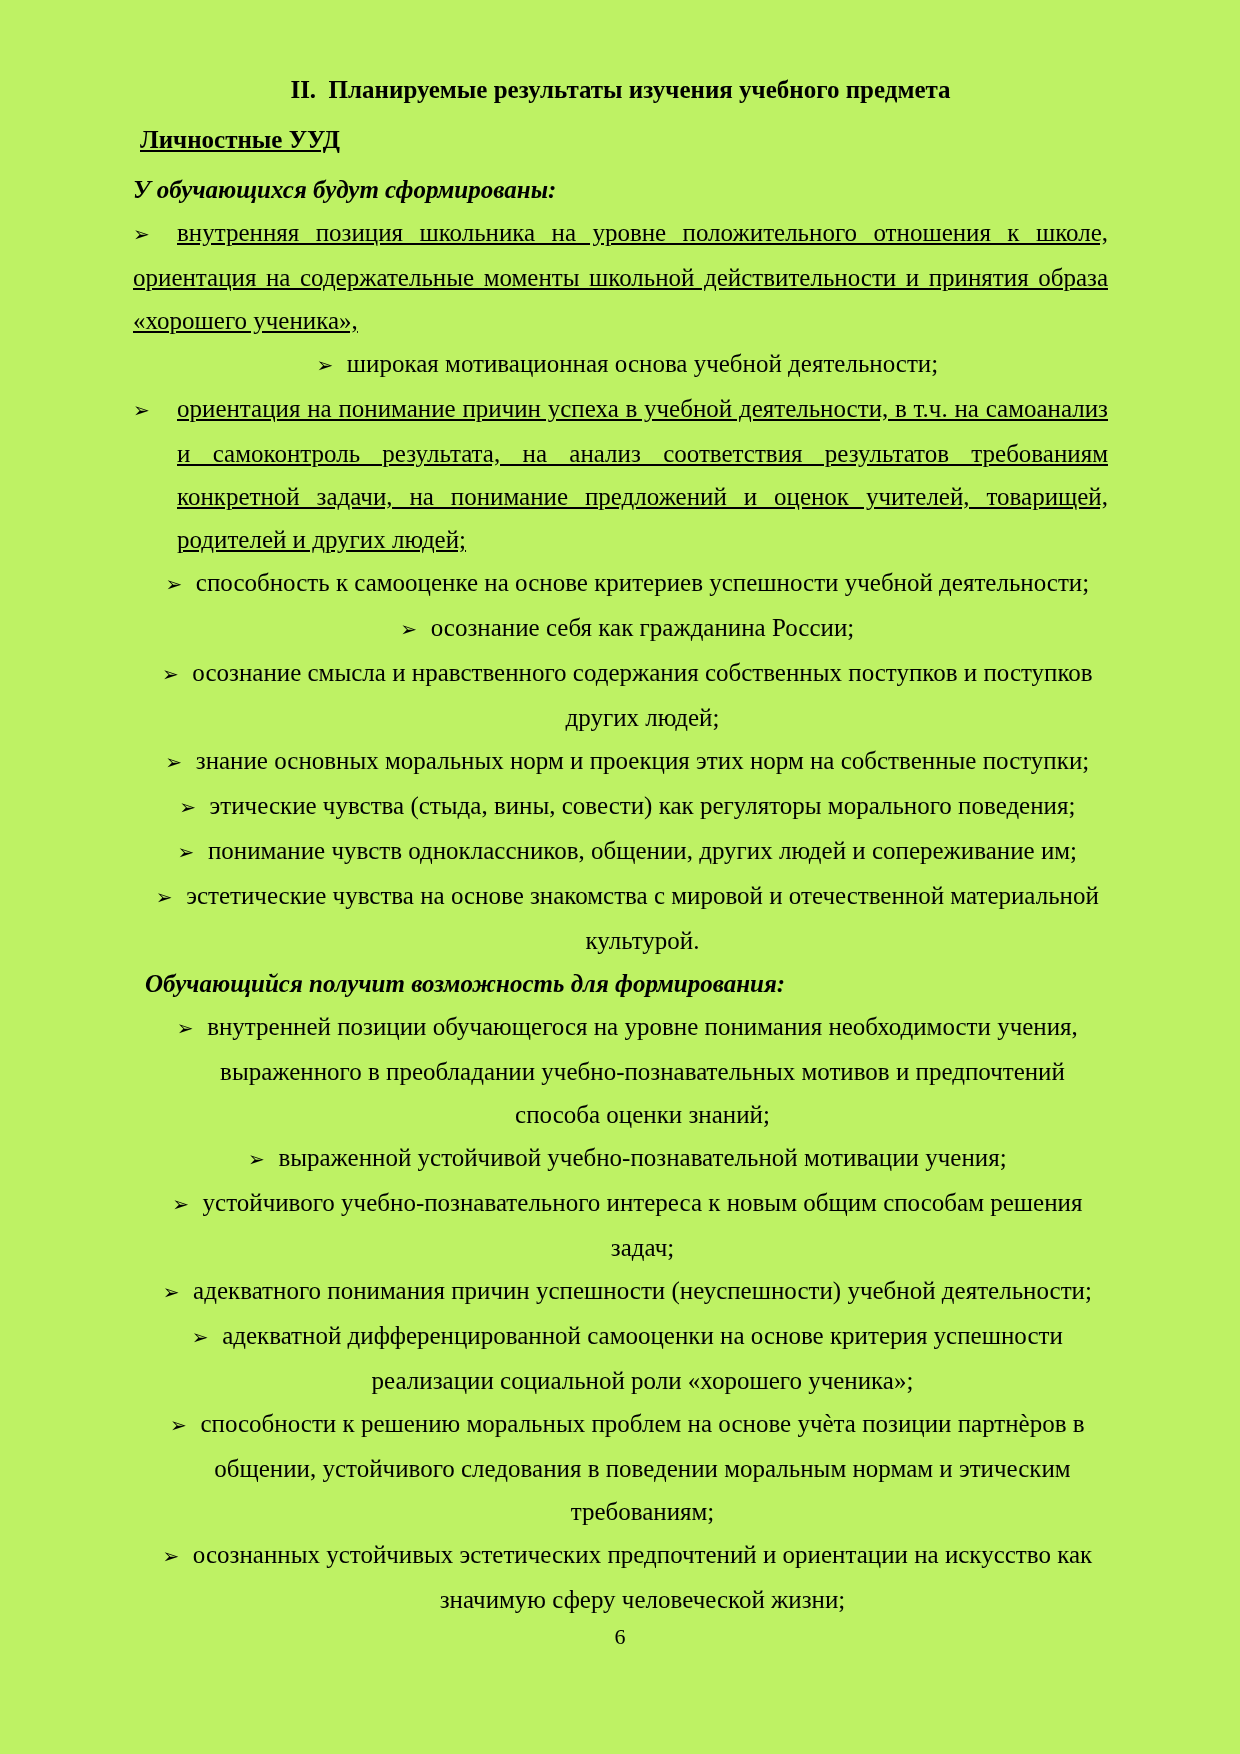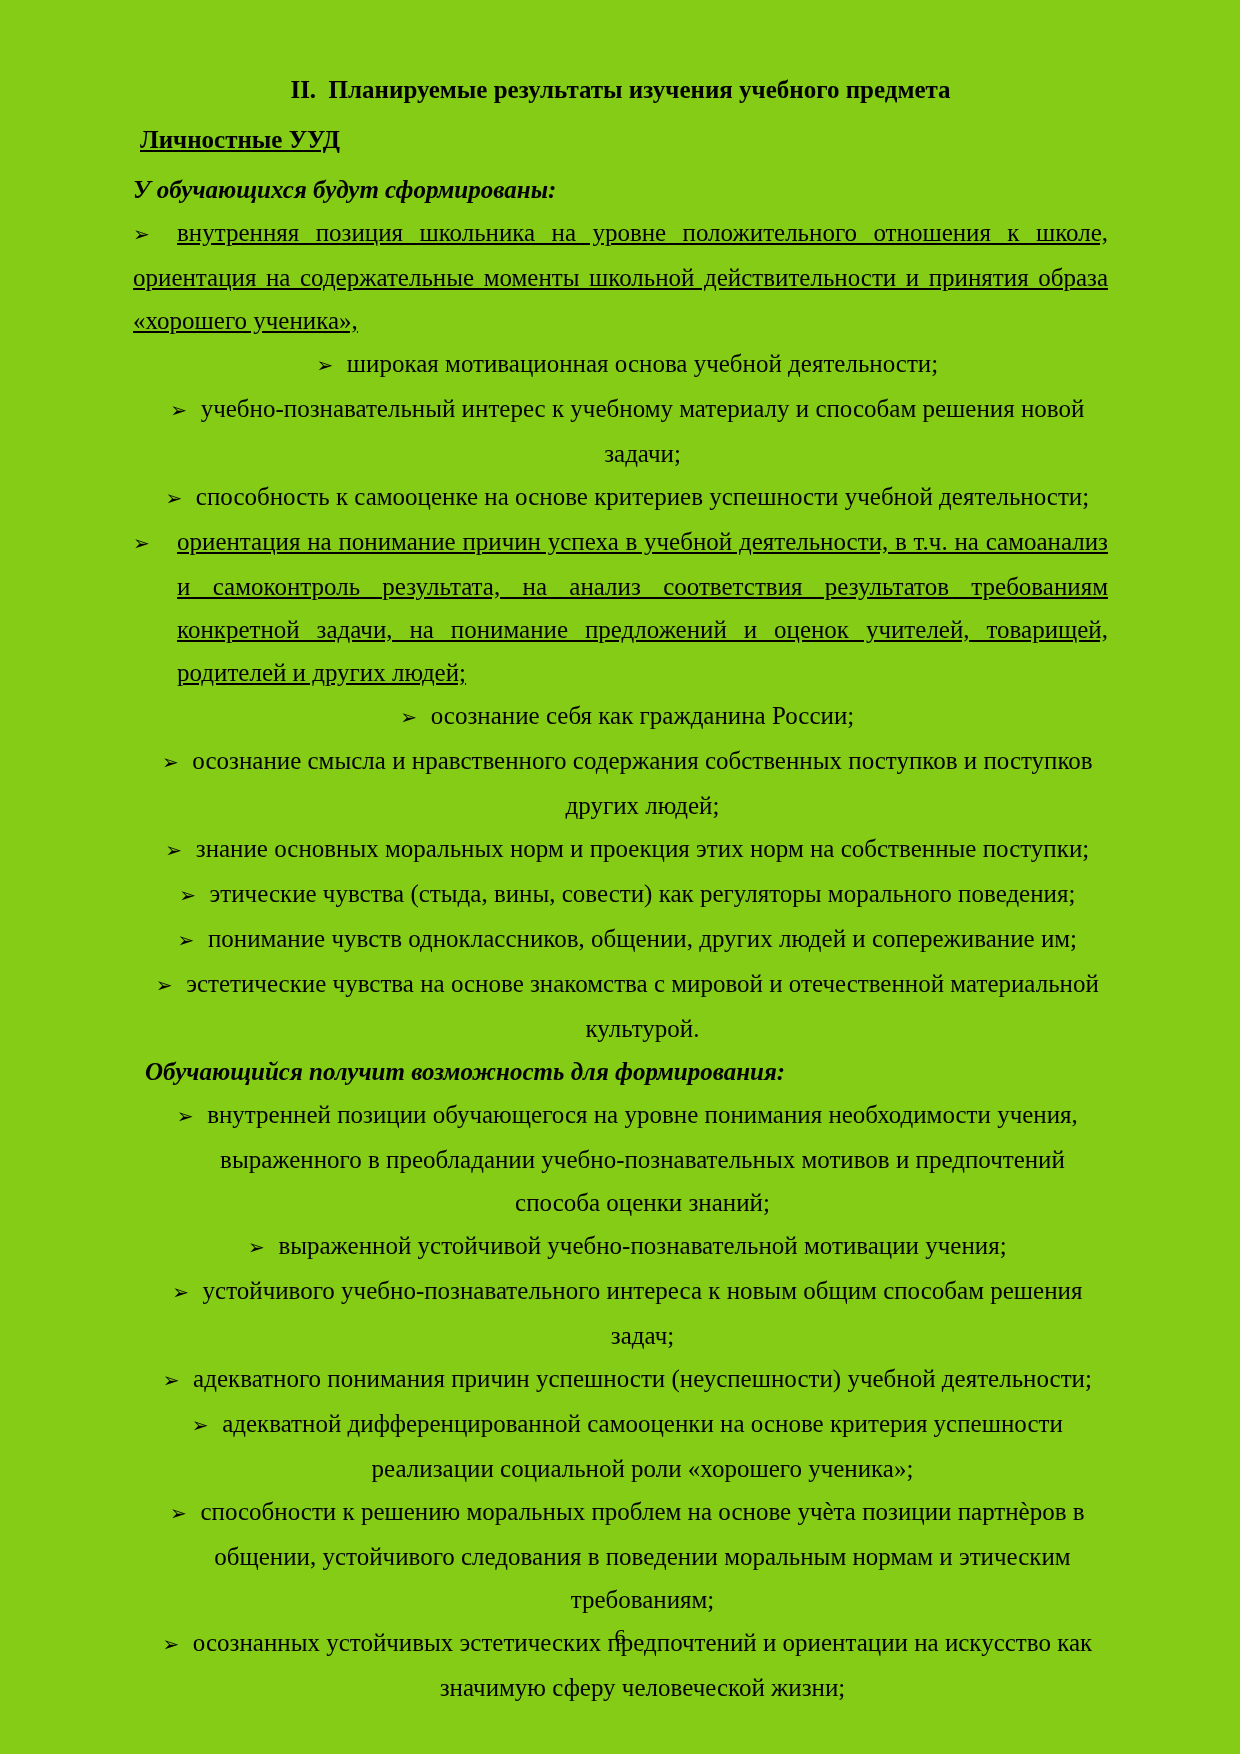--- a/index.html
+++ b/index.html
@@ -1,21 +1,21 @@
 <!DOCTYPE html>
 <html><head>
 <meta charset="utf-8">
 <style>
   html, body { margin: 0; padding: 0; background: #888; }
   .page {
     position: relative;
     width: 1240px;
     height: 1754px;
     margin: 0 auto;
-    background: #84cc16;
+    background: #bef264;
     box-sizing: border-box;
     padding: 68px 132px 0 133px;
     font-family: "Liberation Serif", "DejaVu Serif", serif;
     font-size: 25px;
     line-height: 43px;
     color: #000000;
   }
   .doc-title {
     text-align: center;
     font-weight: bold;
@@ -70,23 +70,22 @@
 
   <p class="doc-title">II.  Планируемые результаты изучения учебного предмета</p>
 
   <p class="section-heading">Личностные УУД</p>
 
   <p class="sub-heading">У обучающихся будут сформированы:</p>
 
   <div>
     <div class="li flush justify"><span class="bullet">➢</span><span>внутренняя позиция школьника на уровне положительного отношения к школе, ориентация на содержательные моменты школьной действительности и принятия образа «хорошего ученика»,</span></div>
     <div class="li"><span class="bullet">➢</span><span>широкая мотивационная основа учебной деятельности;</span></div>
-    <div class="li"><span class="bullet">➢</span><span>учебно-познавательный интерес к учебному материалу и способам решения новой задачи;</span></div>
+    <div class="li justify"><span class="bullet">➢</span><span>ориентация на понимание причин успеха в учебной деятельности, в т.ч. на самоанализ и самоконтроль результата, на анализ соответствия результатов требованиям конкретной задачи, на понимание предложений и оценок учителей, товарищей, родителей и других людей;</span></div>
     <div class="li"><span class="bullet">➢</span><span>способность к самооценке на основе критериев успешности учебной деятельности;</span></div>
-    <div class="li justify"><span class="bullet">➢</span><span>ориентация на понимание причин успеха в учебной деятельности, в т.ч. на самоанализ и самоконтроль результата, на анализ соответствия результатов требованиям конкретной задачи, на понимание предложений и оценок учителей, товарищей, родителей и других людей;</span></div>
     <div class="li"><span class="bullet">➢</span><span>осознание себя как гражданина России;</span></div>
     <div class="li"><span class="bullet">➢</span><span>осознание смысла и нравственного содержания собственных поступков и поступков других людей;</span></div>
     <div class="li"><span class="bullet">➢</span><span>знание основных моральных норм и проекция этих норм на собственные поступки;</span></div>
     <div class="li"><span class="bullet">➢</span><span>этические чувства (стыда, вины, совести) как регуляторы морального поведения;</span></div>
     <div class="li"><span class="bullet">➢</span><span>понимание чувств одноклассников, общении, других людей и сопереживание им;</span></div>
     <div class="li"><span class="bullet">➢</span><span>эстетические чувства на основе знакомства с мировой и отечественной материальной культурой.</span></div>
   </div>
 
   <p class="sub-heading indent-sm">Обучающийся получит возможность для формирования:</p>
 

